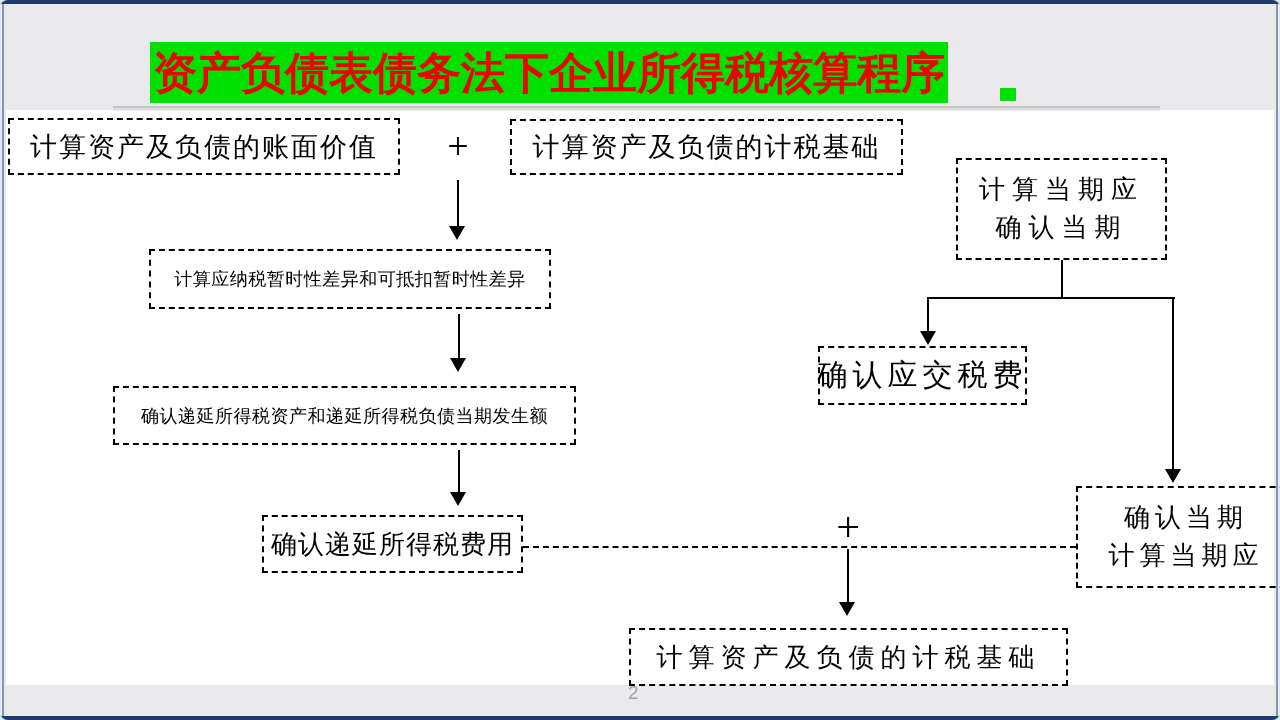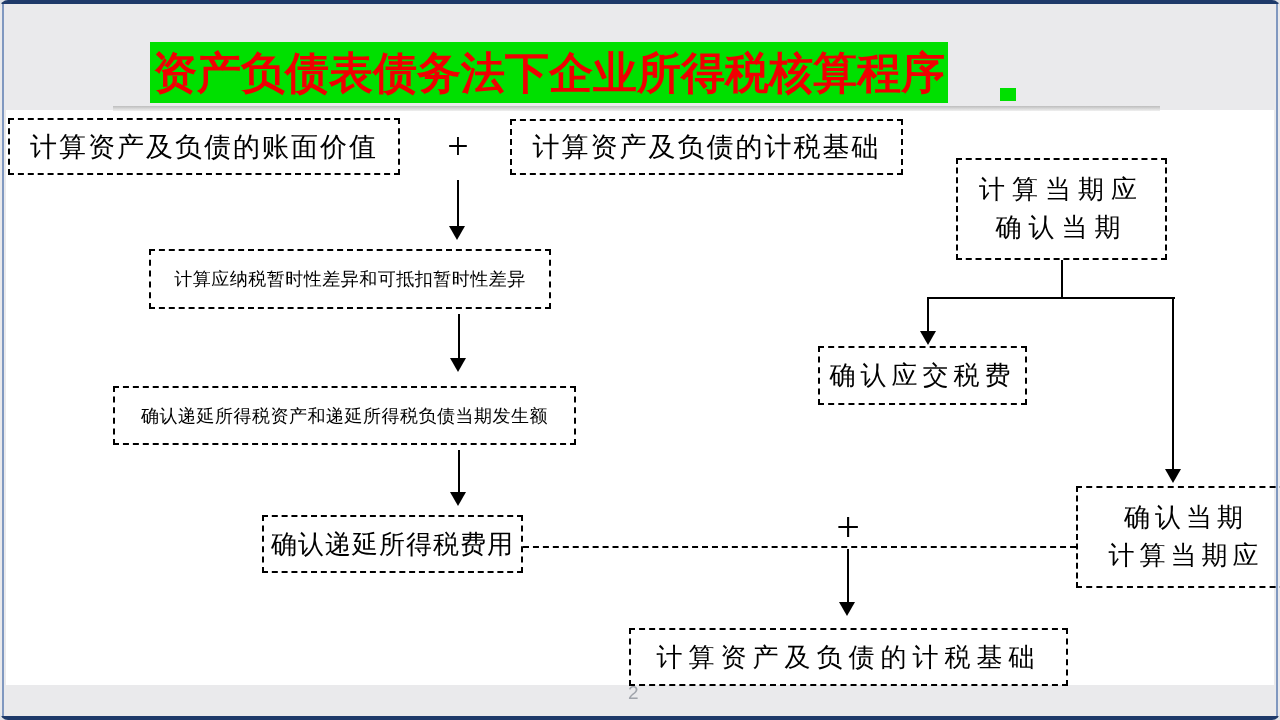--- a/index.html
+++ b/index.html
@@ -23,21 +23,21 @@
   
   .fbox{position:absolute;box-sizing:border-box;border:2px dashed #000;background:transparent;
         display:flex;flex-direction:column;align-items:center;justify-content:center;
         text-align:center;color:#000000;z-index:4;white-space:nowrap;}
   .box-a{left:8px;top:118px;width:392px;height:57px;font-size:27px;letter-spacing:2px;}
   .box-b{left:510px;top:119px;width:393px;height:56px;font-size:27px;letter-spacing:2px;text-align:center;}
   .box-c{left:956px;top:158px;width:211px;height:102px;font-size:26px;letter-spacing:7px;line-height:1.45;}
   .box-d{left:149px;top:249px;width:402px;height:60px;font-size:18px;letter-spacing:0.5px;}
   .box-e{left:113px;top:386px;width:463px;height:59px;font-size:18px;letter-spacing:0.5px;}
   .box-f{left:262px;top:515px;width:261px;height:58px;font-size:26px;letter-spacing:1px;}
-  .box-g{left:818px;top:346px;width:209px;height:59px;font-size:26px;letter-spacing:5px;}
+  .box-g{left:818px;top:346px;width:209px;height:59px;font-size:30px;letter-spacing:5px;}
   .box-h{left:1076px;top:486px;width:220px;height:102px;font-size:26px;letter-spacing:5px;line-height:1.45;}
   .box-i{left:629px;top:628px;width:439px;height:58px;font-size:26px;letter-spacing:6px;}
   
   .plus{position:absolute;color:#000;z-index:4;font-family:"Liberation Serif","DejaVu Serif",serif;font-weight:400;}
   .plus-top{left:438px;top:124px;width:40px;text-align:center;font-size:38px;line-height:44px;}
   .plus-bottom{left:826px;top:503px;width:44px;text-align:center;font-size:42px;line-height:48px;}
   
   .vline{position:absolute;width:2px;background:#000;z-index:4;}
   .hline{position:absolute;height:2px;background:#000;z-index:4;}
   .ahead{position:absolute;width:0;height:0;border-left:8px solid transparent;

